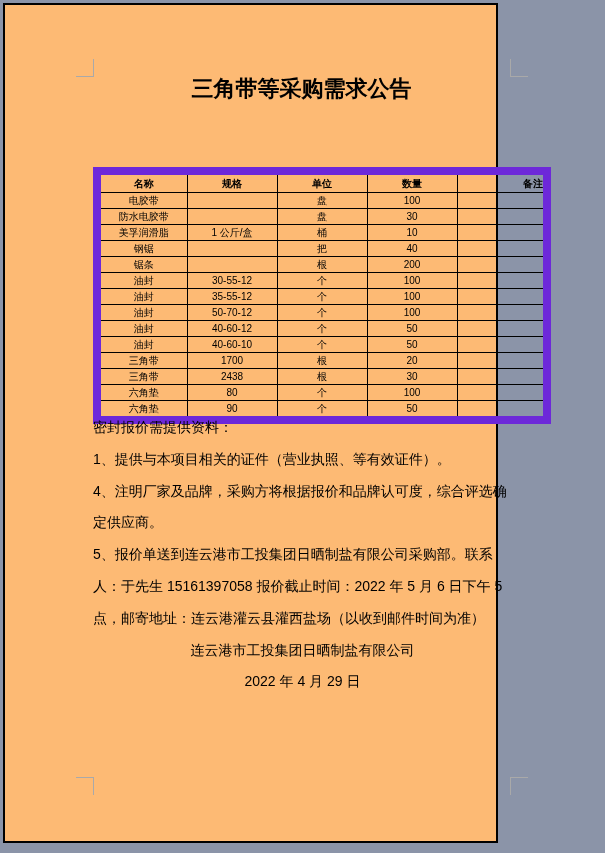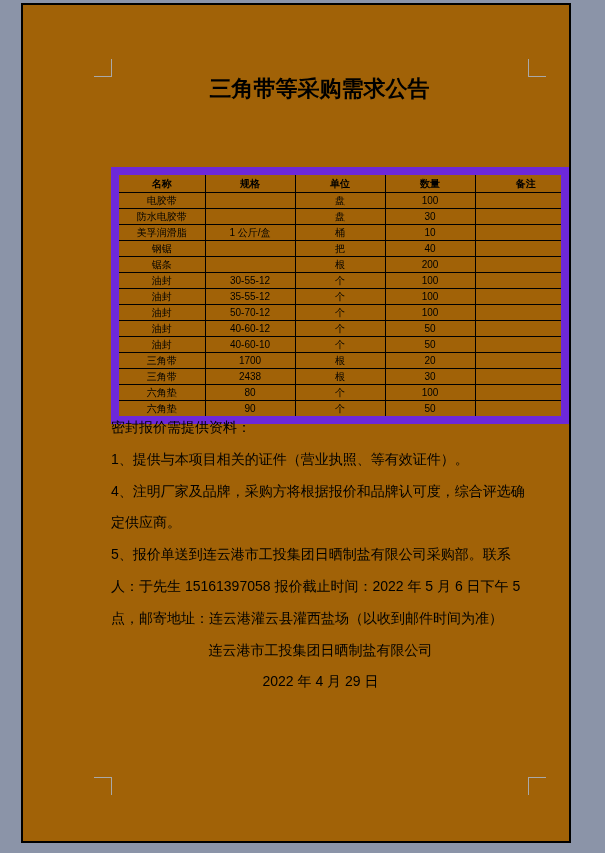--- a/index.html
+++ b/index.html
@@ -4,24 +4,24 @@
 <style>
   html, body { margin: 0; padding: 0; }
   body {
     width: 605px; height: 853px;
     position: relative; overflow: hidden;
     background: #8b94a8;
     font-family: "Liberation Sans", sans-serif;
     color: #000;
   }
   .page {
-    position: absolute; left: 21px; top: 3px;
-    width: 550px; height: 840px;
+    position: absolute; left: 3px; top: 3px;
+    width: 495px; height: 840px;
     box-sizing: border-box;
-    background: #a16207;
+    background: #fdba74;
     border: 2px solid #000000;
   }
   
   .mark { position: absolute; width: 17px; height: 17px; border: 0 solid #a9a9a9; }
   .mark.tl { left: 71px;  top: 54px;  border-right-width: 1px; border-bottom-width: 1px; }
   .mark.tr { left: 505px; top: 54px;  border-left-width: 1px;  border-bottom-width: 1px; }
   .mark.bl { left: 71px;  top: 772px; border-right-width: 1px; border-top-width: 1px; }
   .mark.br { left: 505px; top: 772px; border-left-width: 1px;  border-top-width: 1px; }
 
   .title {
@@ -37,21 +37,21 @@
     width: 450px; table-layout: fixed;
     border-collapse: collapse; border: 8px solid #6d28d9;
     font-size: 10px;
   }
   .items th, .items td {
     border: 1px solid #000; text-align: center;
     padding: 0; overflow: hidden; white-space: nowrap;
   }
   .items th { height: 17px; font-weight: bold; }
   .items td { height: 15px; font-weight: normal; }
-  .items th:last-child { text-align: center; padding-left: 15px; }
+  .items th:last-child { text-align: right; padding-left: 15px; }
 
   .paras {
     position: absolute; left: 88px; top: 407px; width: 419px;
     font-size: 14px; line-height: 31.8px;
   }
   .paras p { margin: 0; text-align: left; }
   .paras p.right { text-align: center; }
 </style>
 </head>
 <body>

